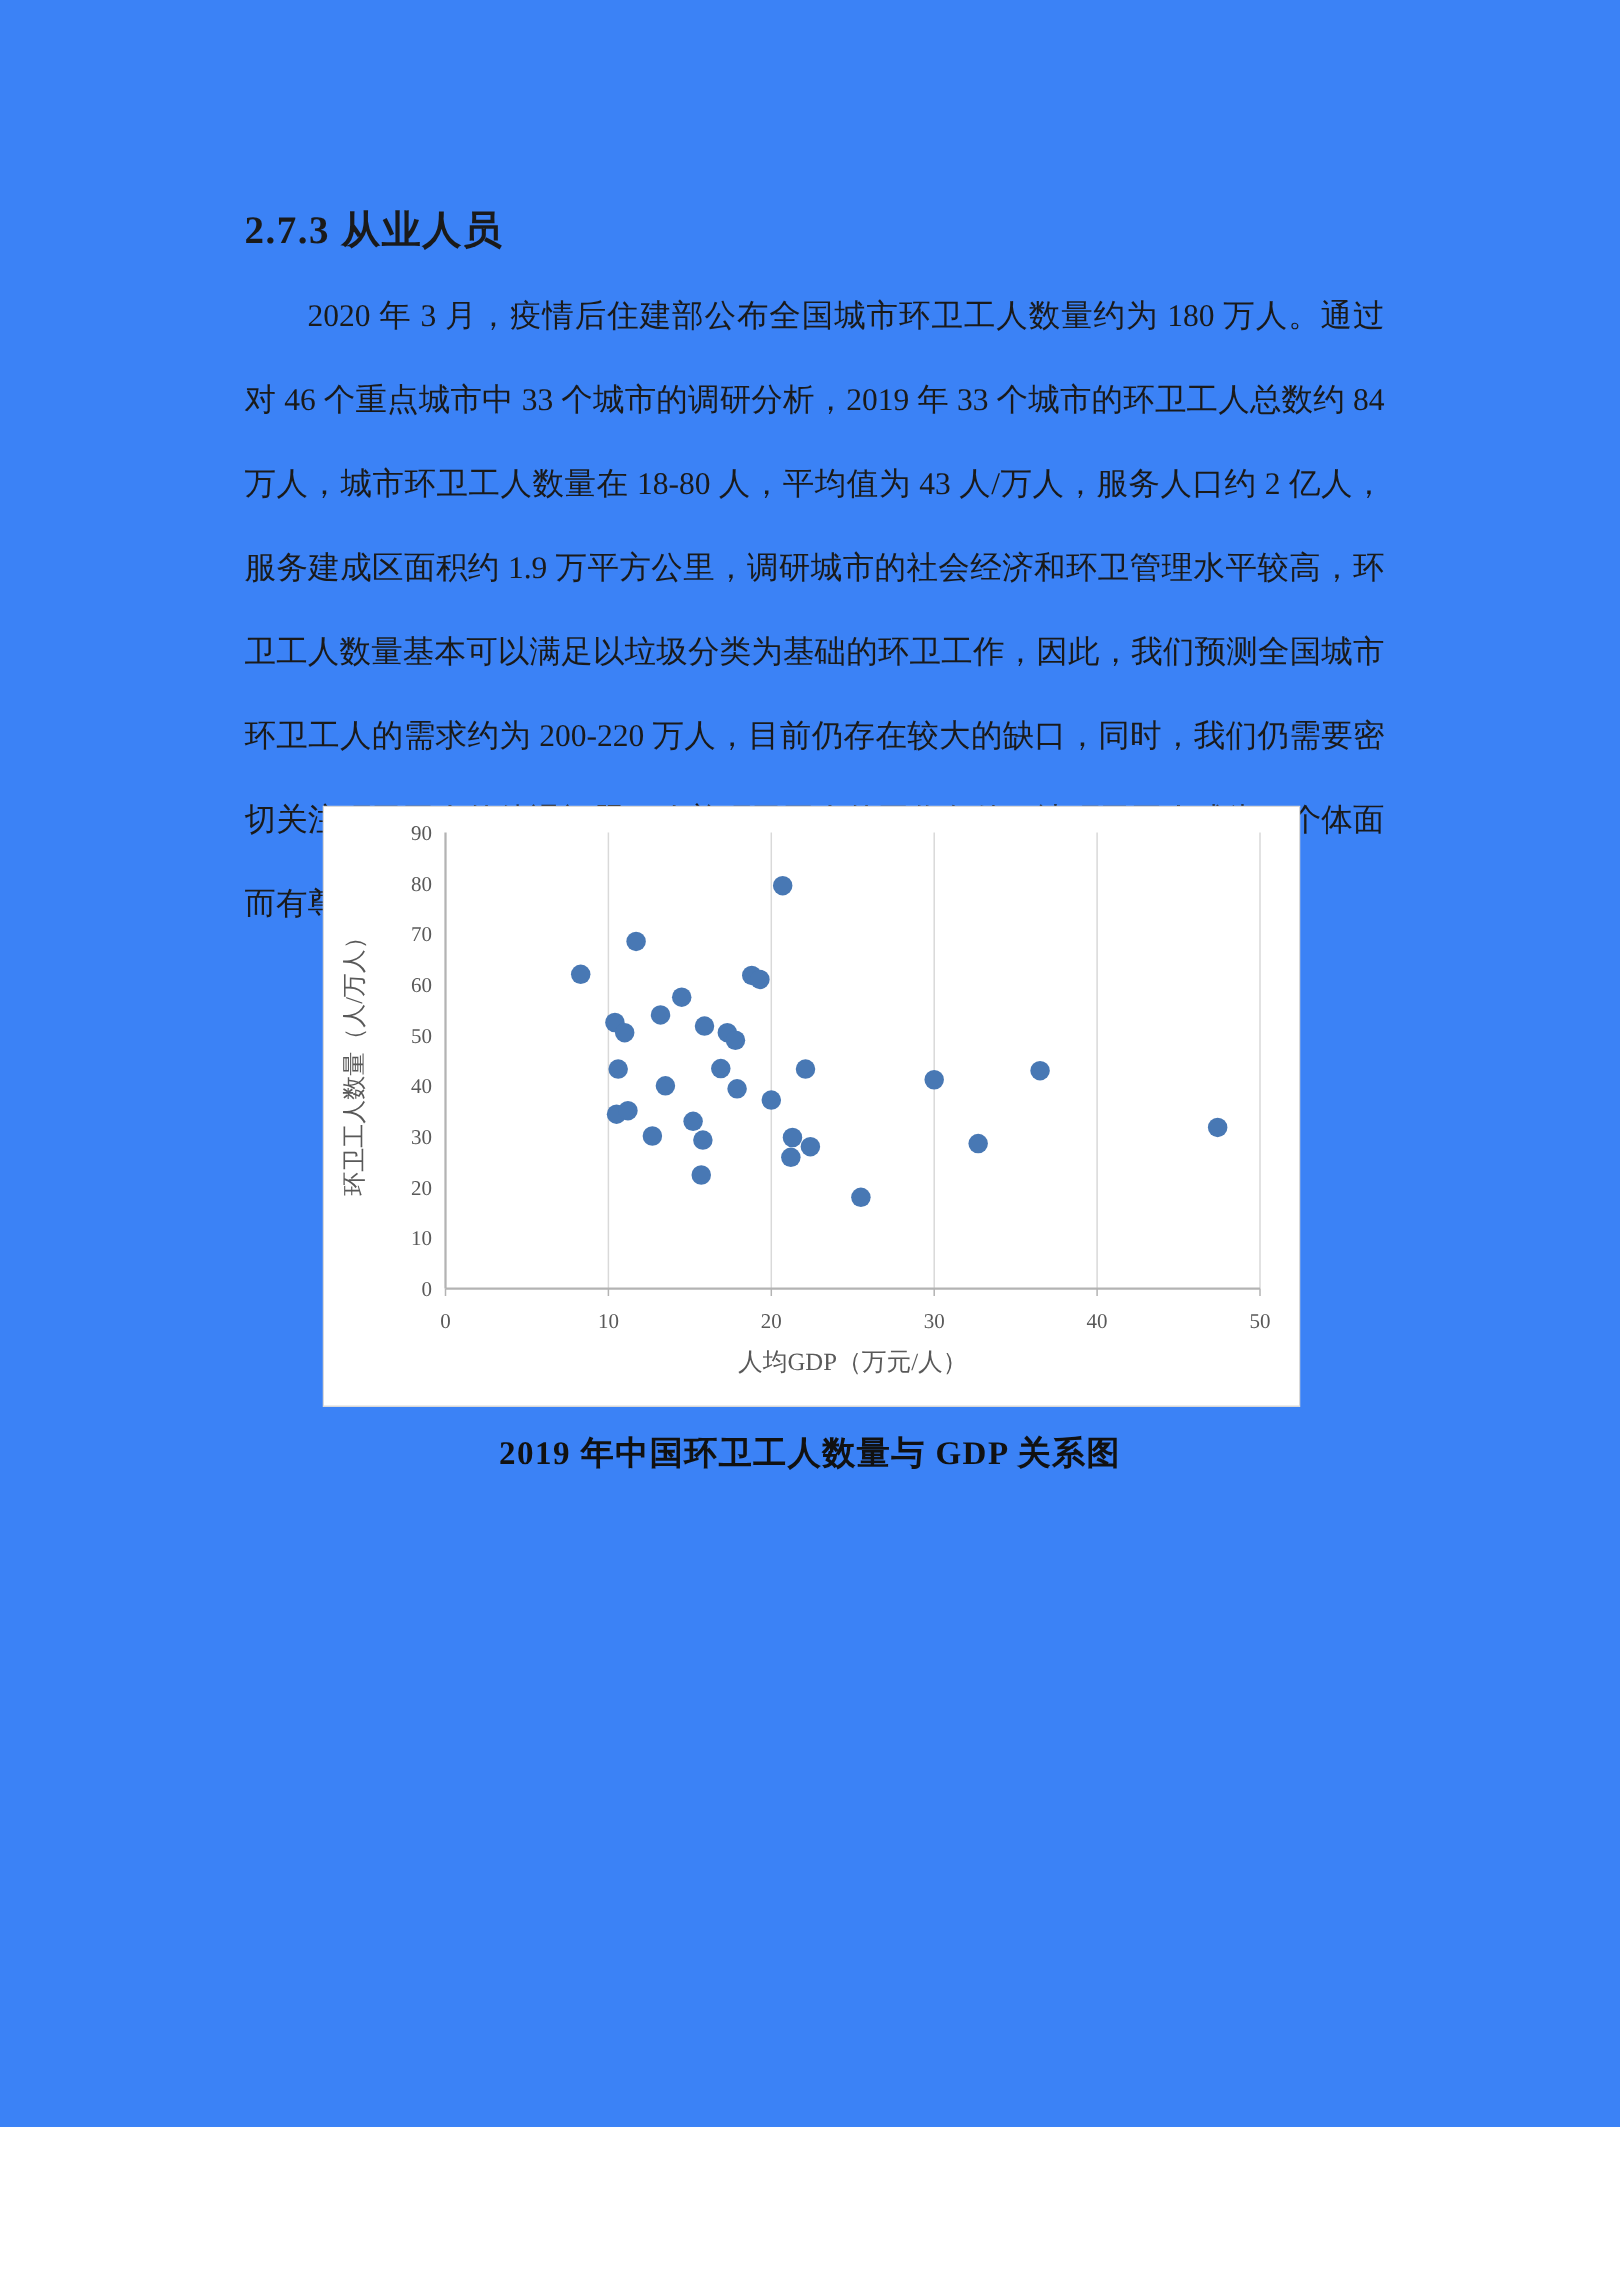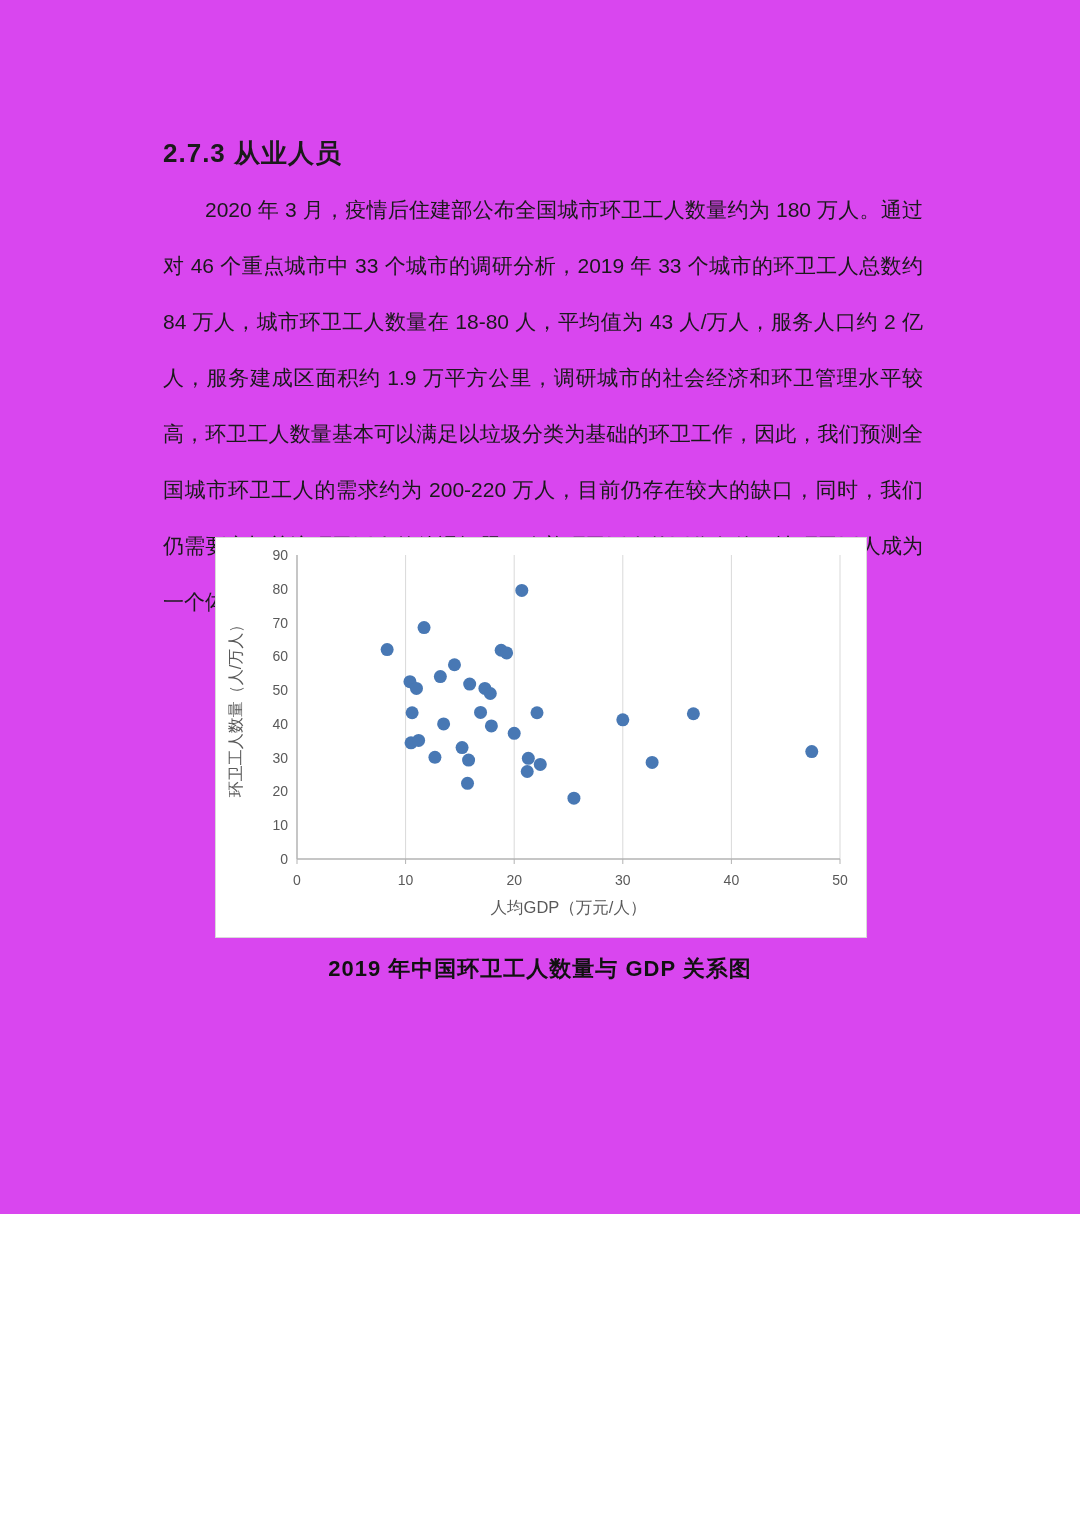--- a/index.html
+++ b/index.html
@@ -1,18 +1,18 @@
 <!DOCTYPE html>
 <html><head>
 <meta charset="utf-8">
 <style>
   html,body{margin:0;padding:0;background:#ffffff;}
   .page{
-    position:relative;width:1080px;height:1214px;background:#d946ef;
-    font-family:Liberation Sans, sans-serif;color:#1f1f1f;overflow:hidden;
+    position:relative;width:1080px;height:1418px;background:#3b82f6;
+    font-family:Liberation Serif, serif;color:#1f1f1f;overflow:hidden;
   }
   .section-heading{
     position:absolute;left:163px;top:136px;
     font-size:26px;font-weight:bold;color:#1a1a1a;letter-spacing:1px;
   }
   .body-paragraph{
     position:absolute;left:163px;top:182px;width:760px;
     font-size:21px;line-height:56px;text-align:justify;text-indent:2em;color:#1a1a1a;
   }
   .chart-box{

